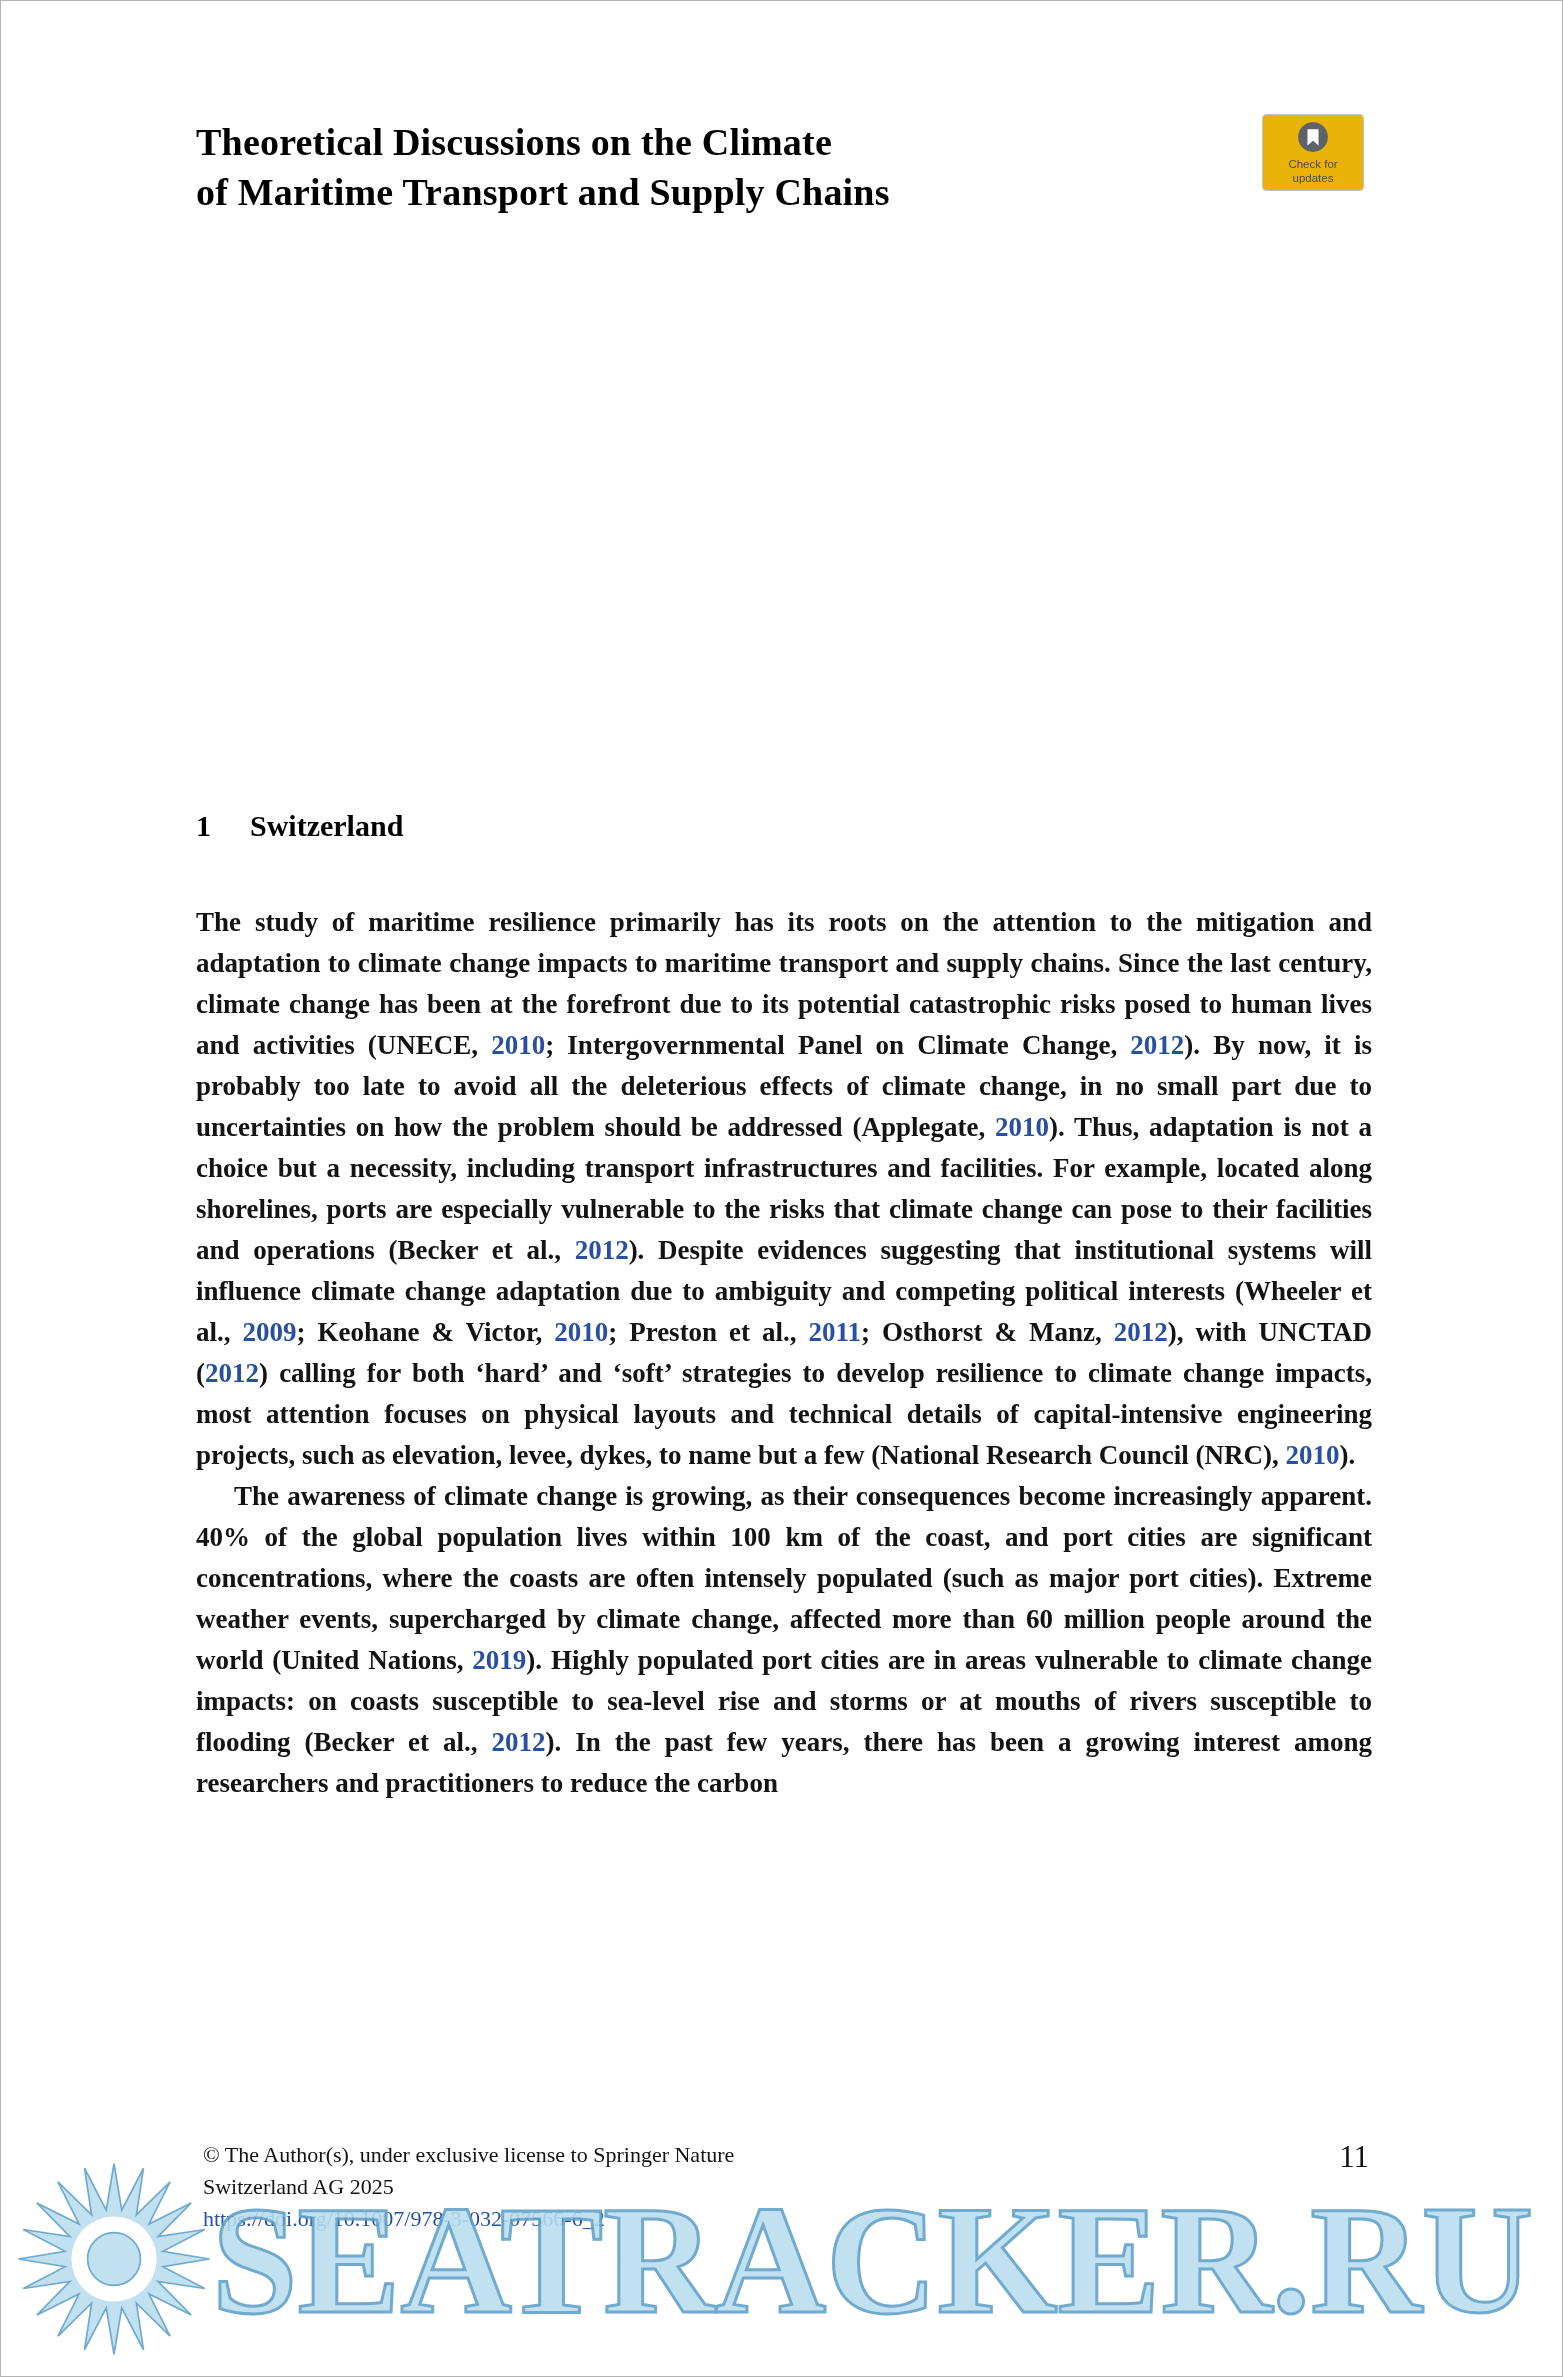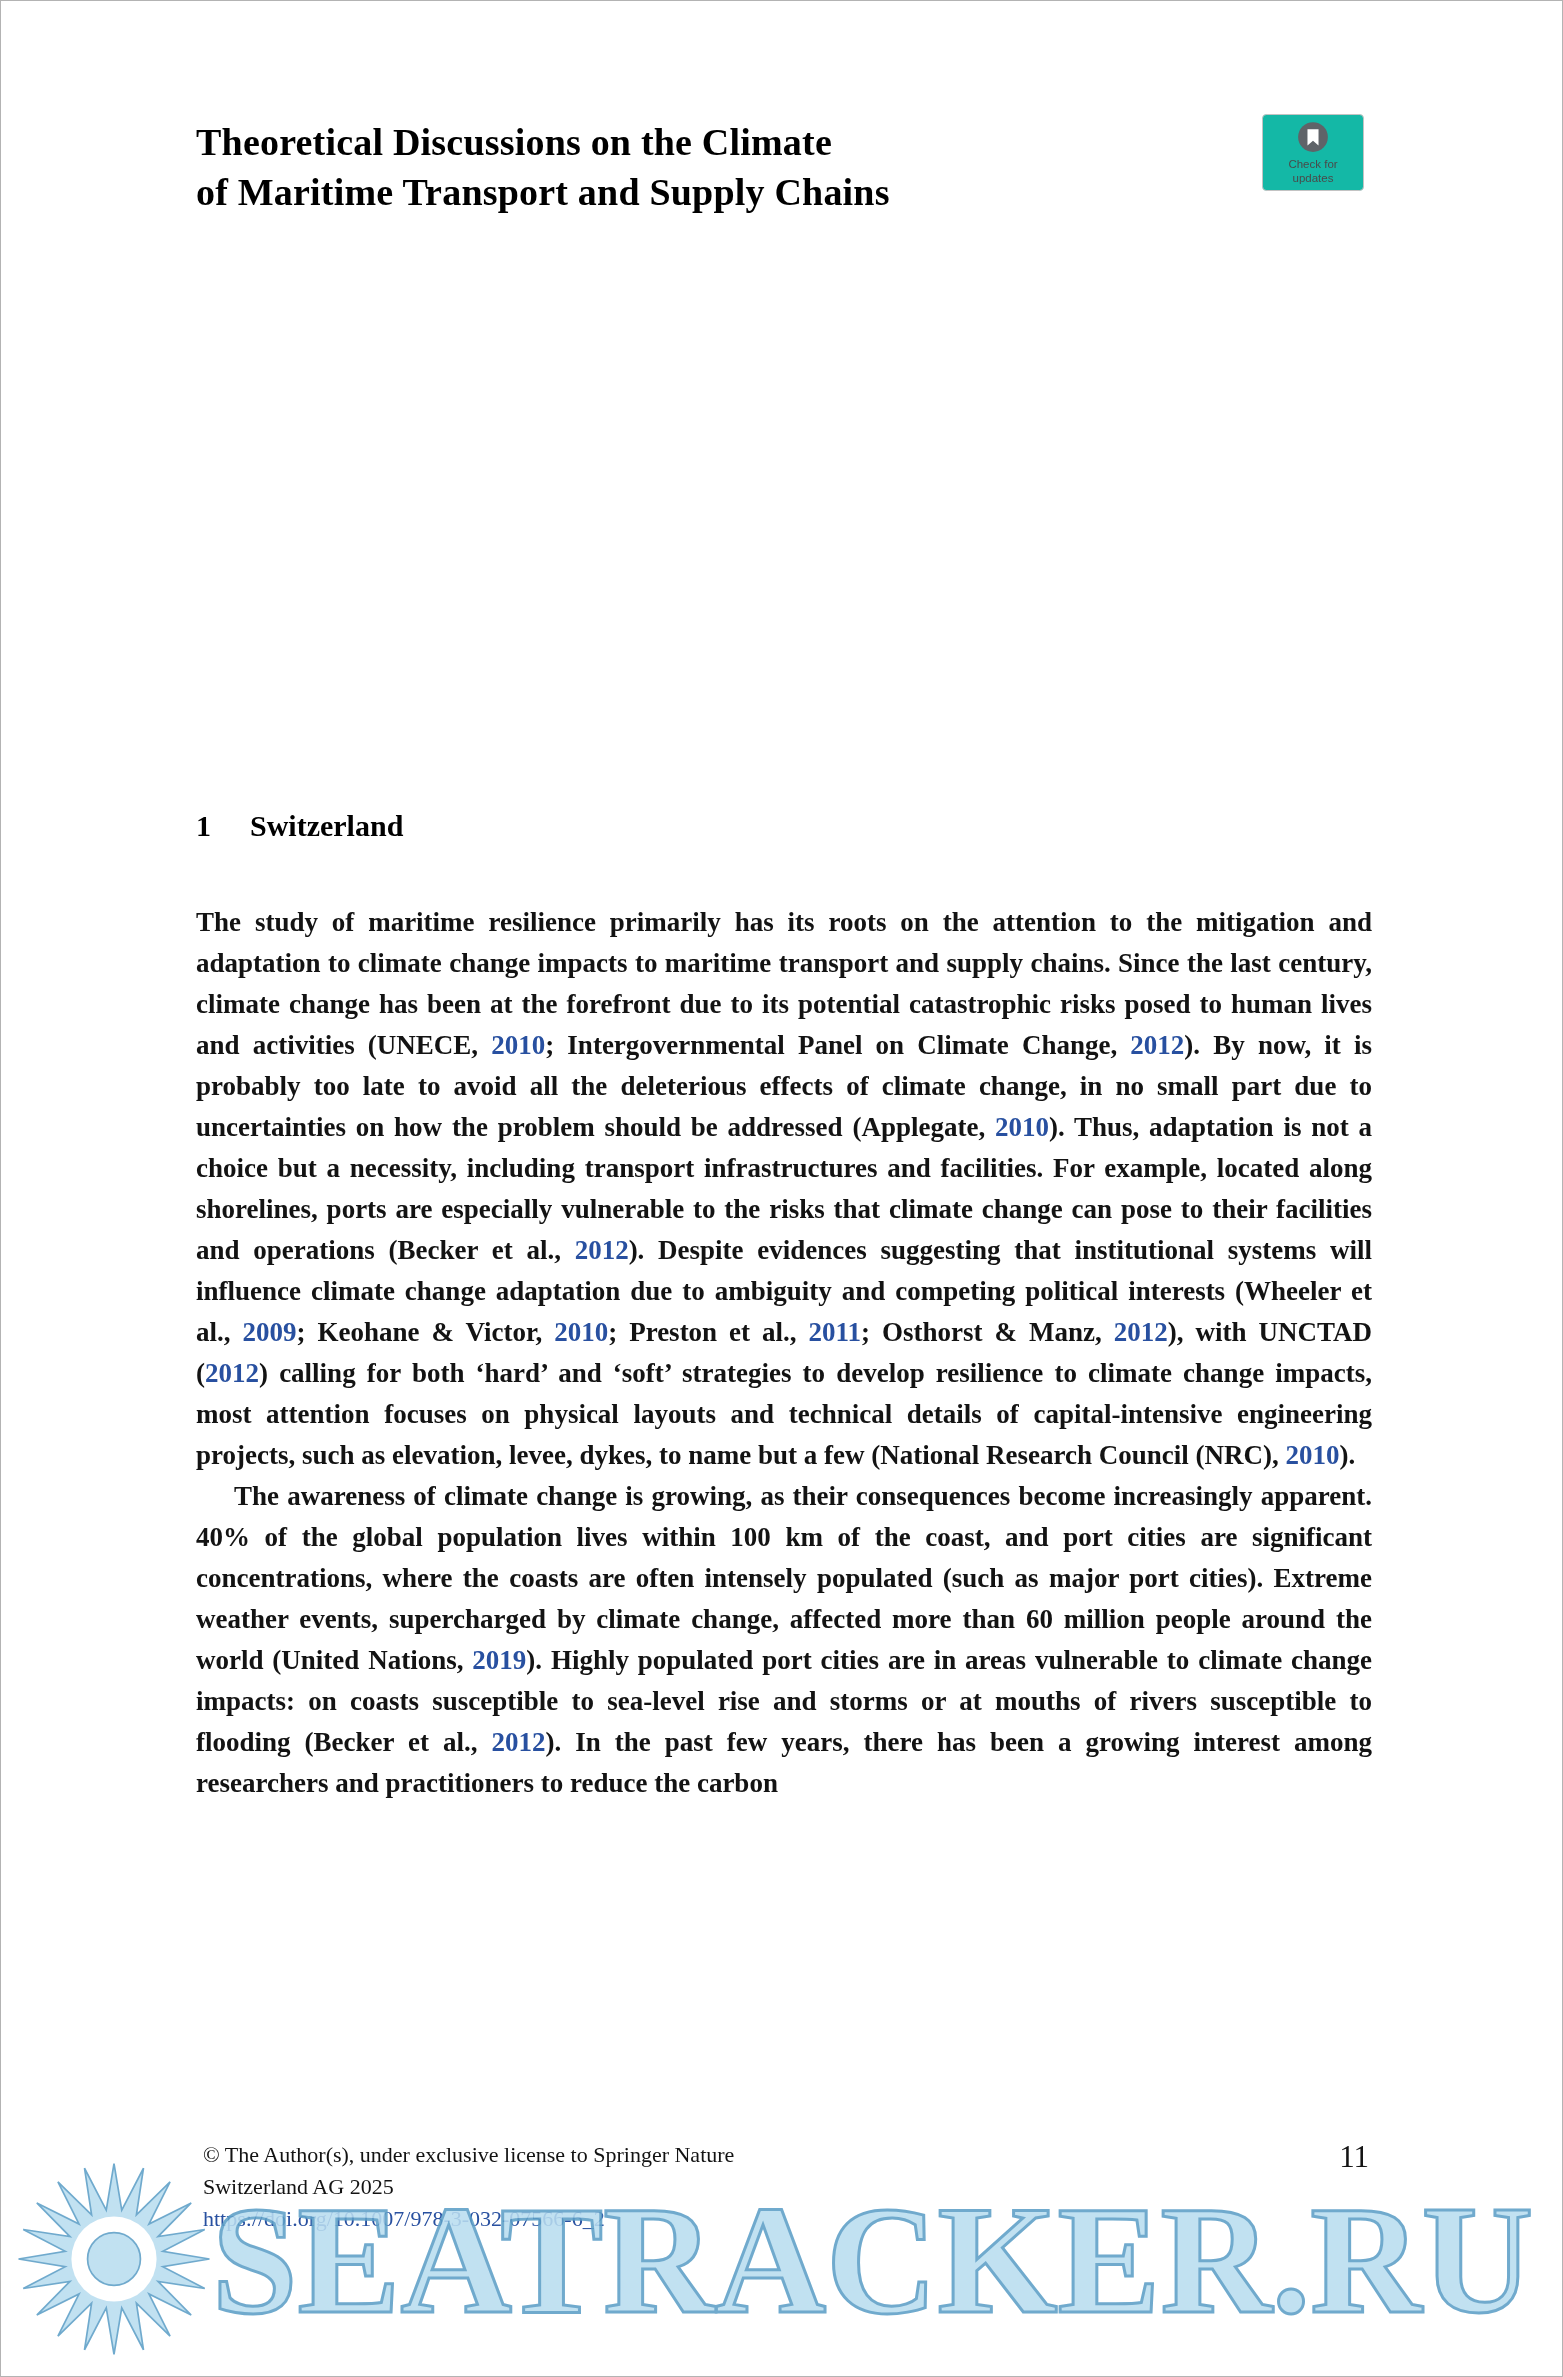--- a/index.html
+++ b/index.html
@@ -8,21 +8,21 @@
     position:relative; width:1563px; height:2377px; margin:0 auto;
     background:#ffffff; border:0.9px solid #b3b3b3; overflow:hidden;
     font-family:"Liberation Serif", serif; color:#111;
   }
   
   .title-block { position:absolute; left:195px; top:116px; width:1024px; }
   .title-block h1 { font-size:38px; line-height:50px; font-weight:bold; color:#000; letter-spacing:0.2px; }
   
   .badge {
     position:absolute; left:1261px; top:113px; width:102px; height:77px;
-    background:#14b8a6; border:0.9px solid #c3c3c3; border-radius:4.3px;
+    background:#eab308; border:0.9px solid #c3c3c3; border-radius:4.3px;
     display:flex; flex-direction:column; align-items:center; justify-content:center; gap:4.3px;
     cursor:pointer;
   }
   .badge-text {
     font-family:"Liberation Sans", sans-serif; font-size:11.5px; line-height:13.7px;
     color:#4a4a4a; text-align:center;
   }
   
   .section-heading { position:absolute; left:195px; top:808px; font-size:30px; font-weight:bold; color:#000; }
   .sec-num { margin-right:39px; }

